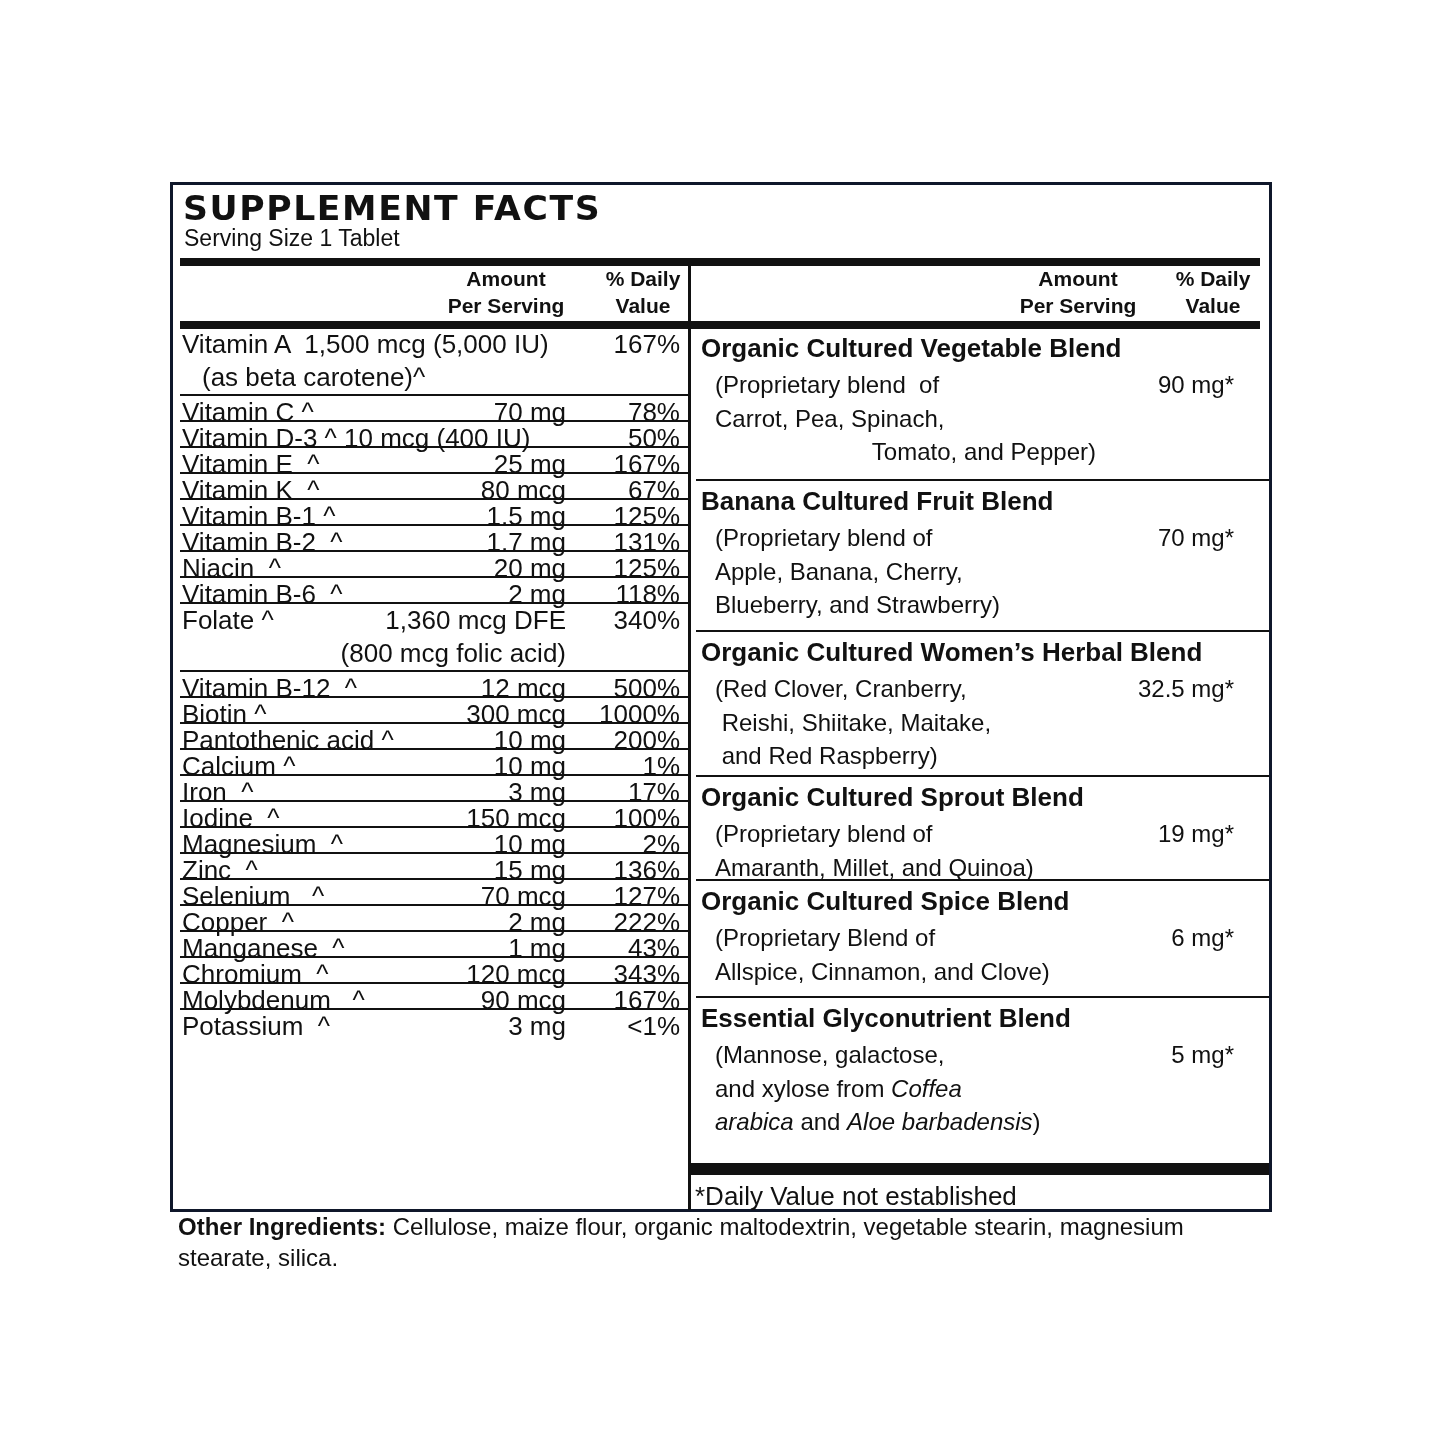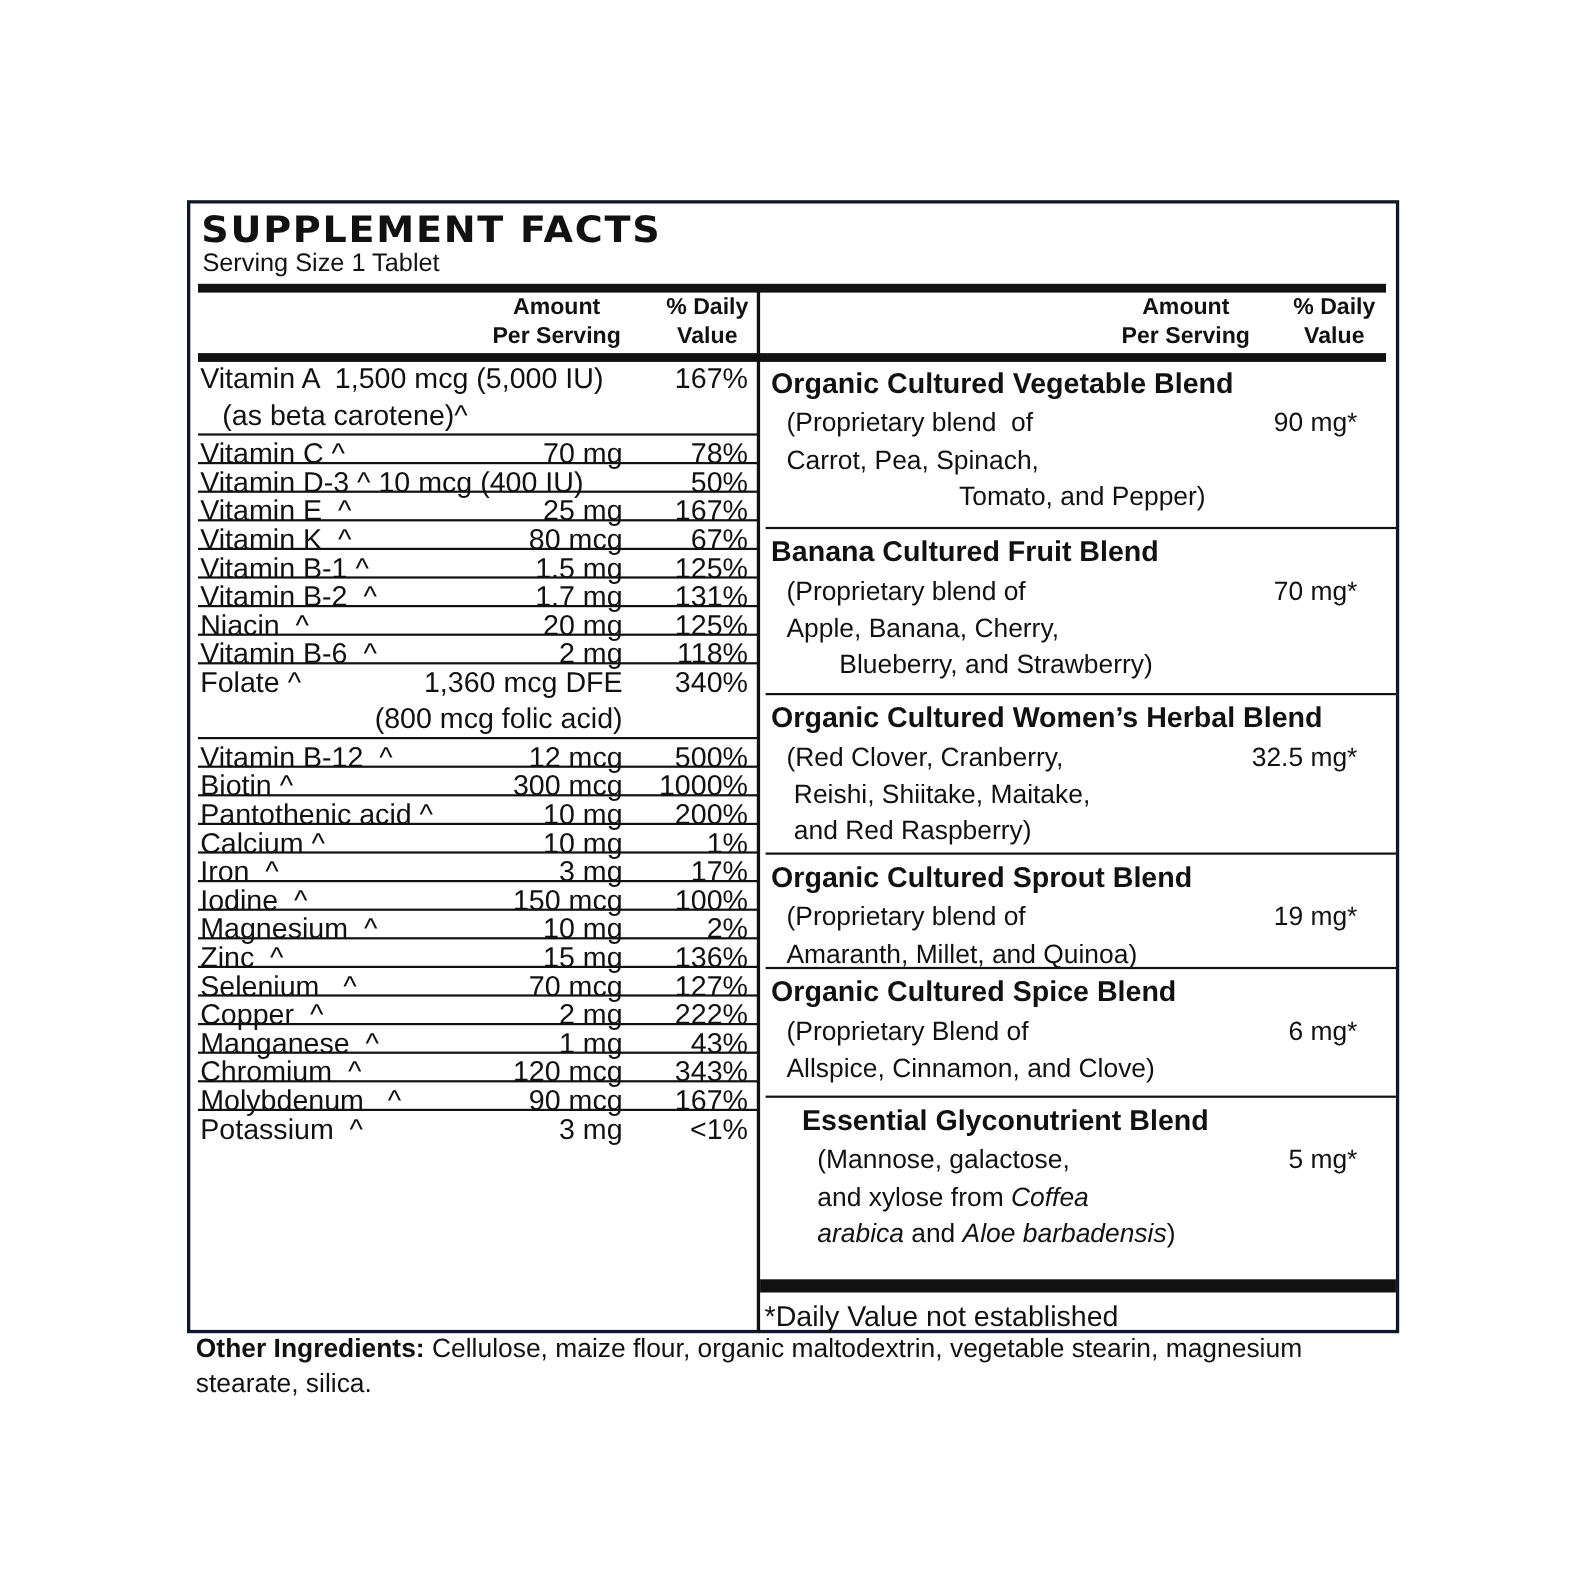--- a/index.html
+++ b/index.html
@@ -242,21 +242,21 @@
           <div style="white-space: pre;">Carrot, Pea, Spinach,</div>
           <div style="white-space: pre; text-align: right;">Tomato, and Pepper)</div>
         </div>
       </div>
       <div class="blend" style="height: 151px;">
         <div class="bname">Banana Cultured Fruit Blend</div>
         <div class="bamt" style="top: 40px;">70 mg*</div>
         <div class="bdesc">
           <div style="white-space: pre;">(Proprietary blend of</div>
           <div style="white-space: pre;">Apple, Banana, Cherry,</div>
-          <div style="white-space: pre; text-align: center;">Blueberry, and Strawberry)</div>
+          <div style="white-space: pre;">Blueberry, and Strawberry)</div>
         </div>
       </div>
       <div class="blend" style="height: 145px;">
         <div class="bname">Organic Cultured Women’s Herbal Blend</div>
         <div class="bamt" style="top: 40px;">32.5 mg*</div>
         <div class="bdesc">
           <div style="white-space: pre;">(Red Clover, Cranberry,</div>
           <div style="white-space: pre;"> Reishi, Shiitake, Maitake,</div>
           <div style="white-space: pre;"> and Red Raspberry)</div>
         </div>
@@ -270,21 +270,21 @@
         </div>
       </div>
       <div class="blend" style="height: 117px;">
         <div class="bname">Organic Cultured Spice Blend</div>
         <div class="bamt" style="top: 40px;">6 mg*</div>
         <div class="bdesc">
           <div style="white-space: pre;">(Proprietary Blend of</div>
           <div style="white-space: pre;">Allspice, Cinnamon, and Clove)</div>
         </div>
       </div>
-      <div class="blend" style="height: 149px; margin-left: 28px;">
+      <div class="blend" style="height: 149px;">
         <div class="bname">Essential Glyconutrient  Blend</div>
         <div class="bamt" style="top: 40px;">5 mg*</div>
         <div class="bdesc">
           <div style="white-space: pre;">(Mannose, galactose,</div>
           <div style="white-space: pre;">and xylose from <i>Coffea</i></div>
           <div style="white-space: pre;"><i>arabica</i> and <i>Aloe barbadensis</i>)</div>
         </div>
       </div>
     </div>
 

